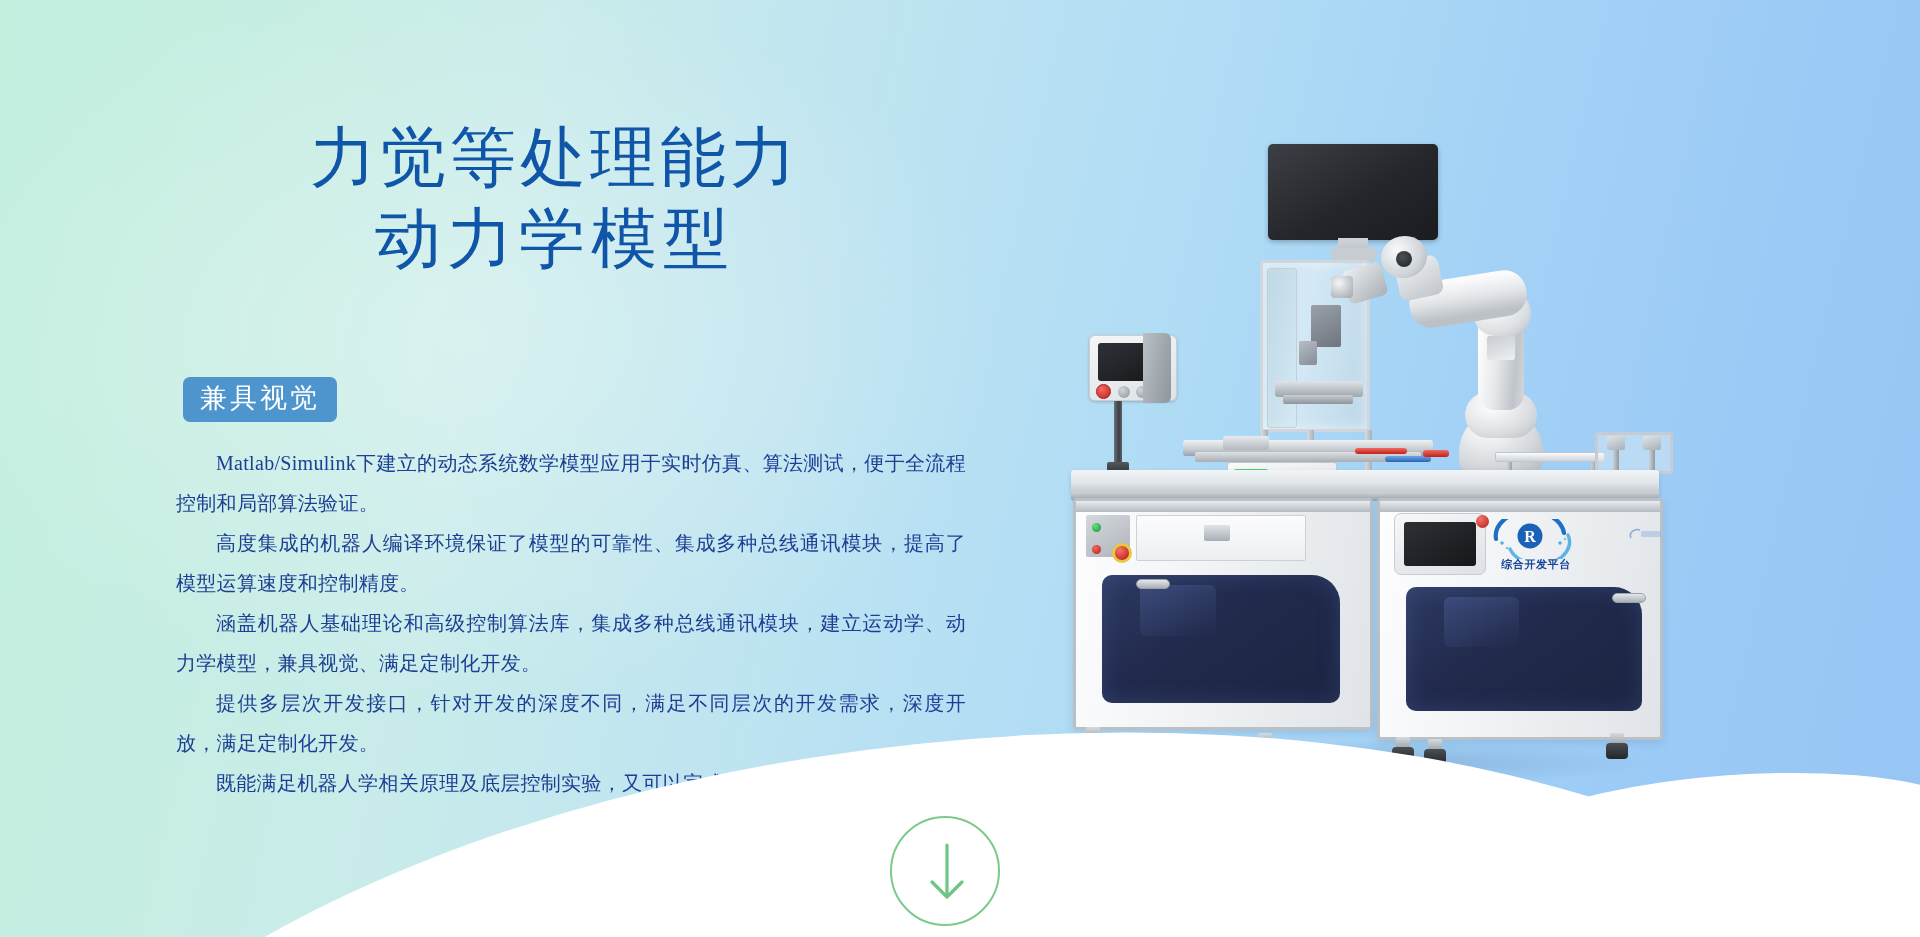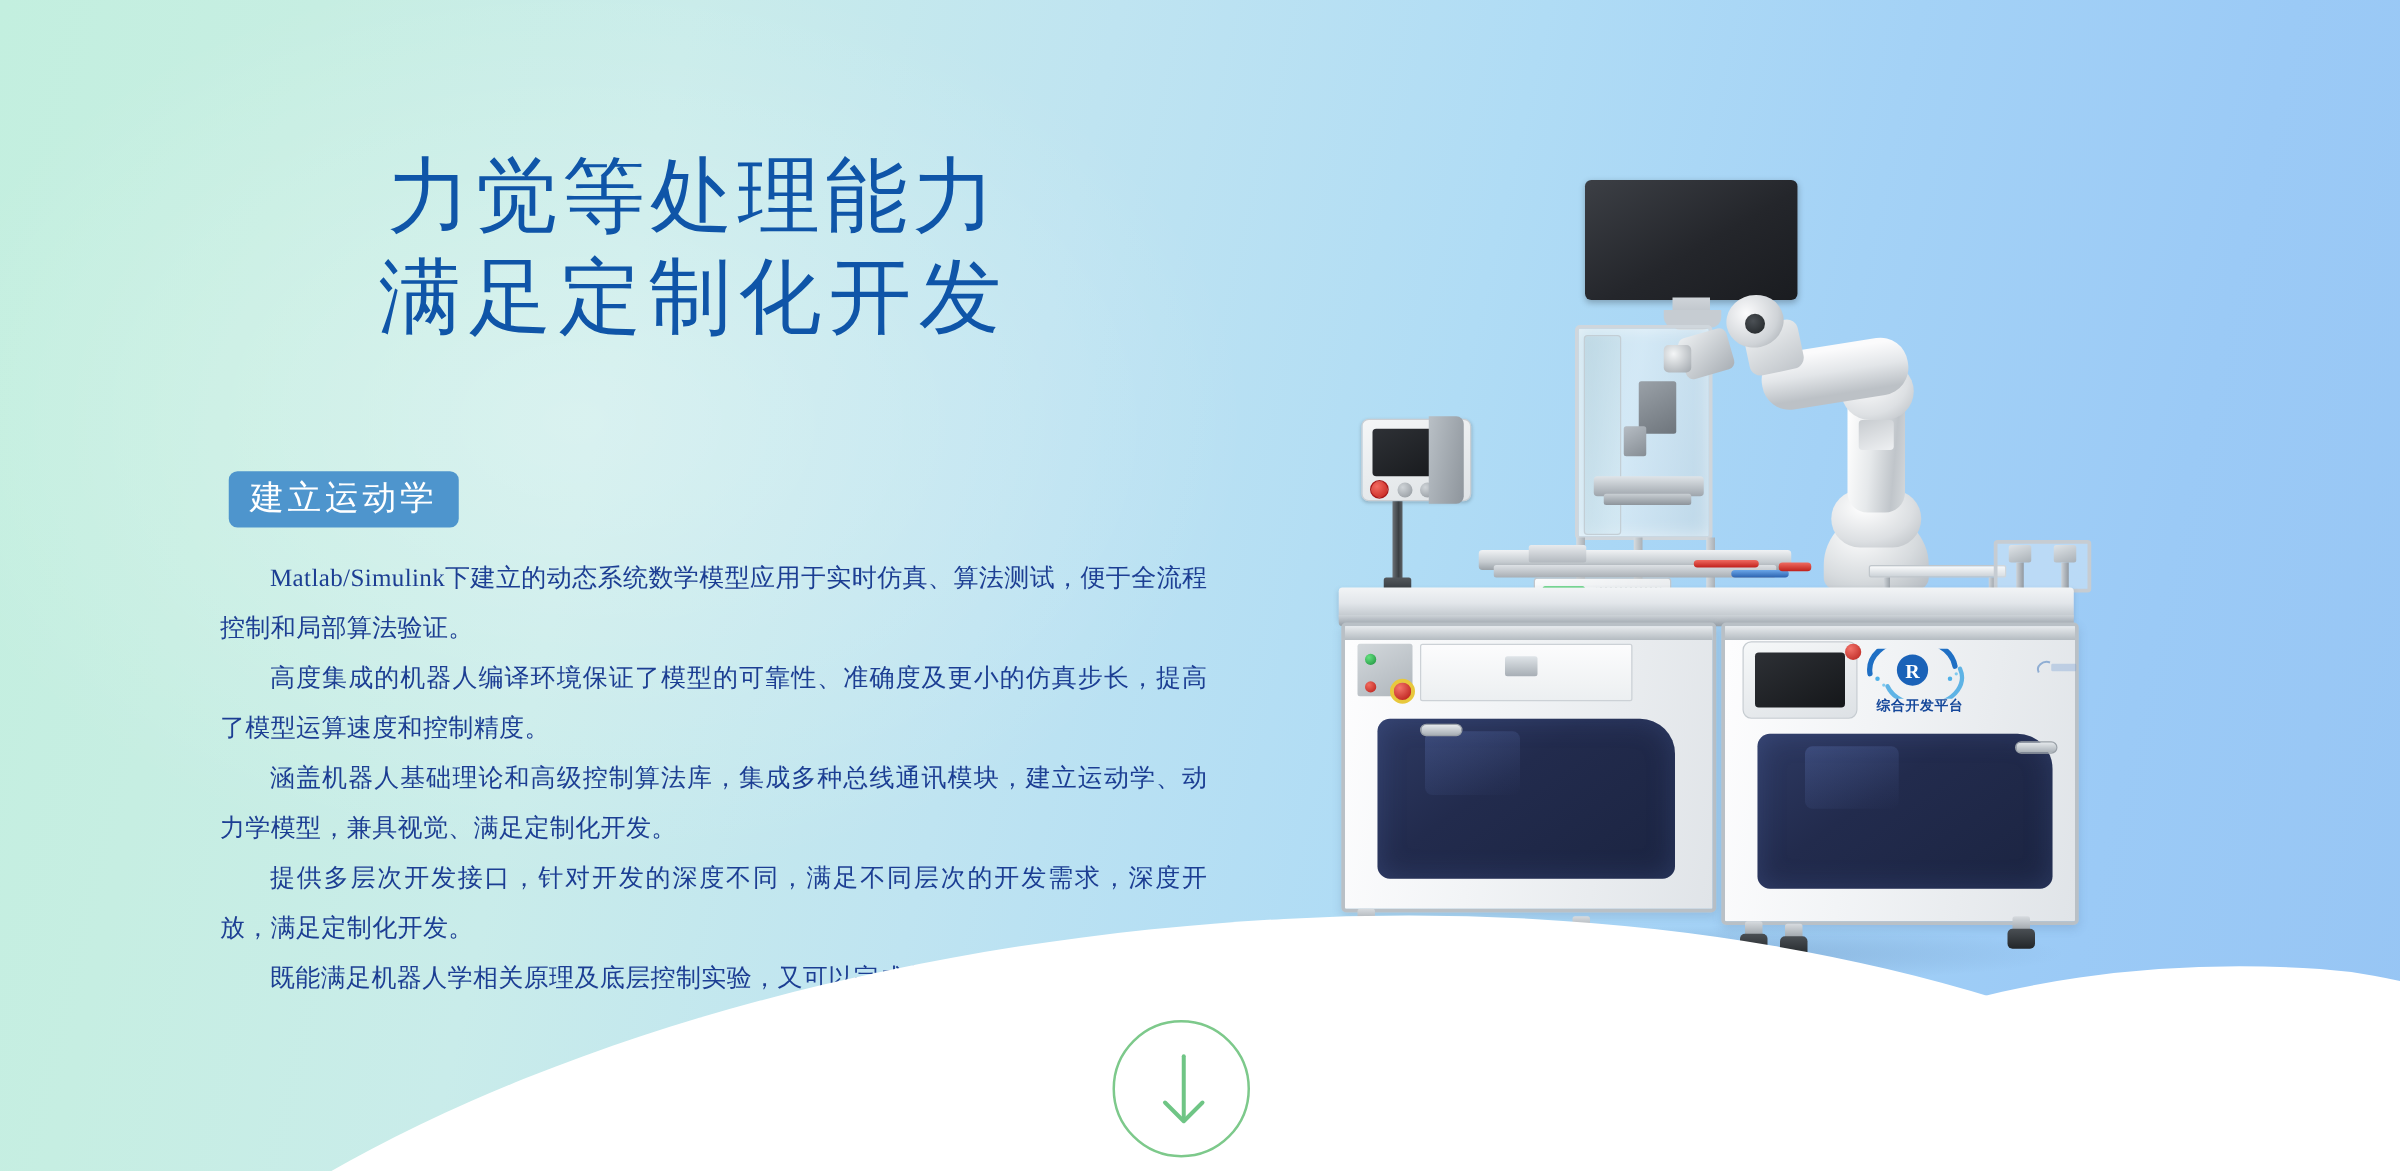--- a/index.html
+++ b/index.html
@@ -272,28 +272,28 @@
 
 <div id="banner">
 
   <div class="bg-gradient"></div>
   <div class="bg-sheen"></div>
 
   <div class="text-col">
 
     <div class="title-block">
       <div class="title-line l1">力觉等处理能力</div>
-      <div class="title-line l2">满足定制化开发</div>
-    </div>
-
-    <div class="badge">建立运动学</div>
+      <div class="title-line l2">动力学模型</div>
+    </div>
+
+    <div class="badge">兼具视觉</div>
 
     <div class="paragraphs">
       <p class="para">Matlab/Simulink下建立的动态系统数学模型应用于实时仿真、算法测试，便于全流程控制和局部算法验证。</p>
-      <p class="para">高度集成的机器人编译环境保证了模型的可靠性、准确度及更小的仿真步长，提高了模型运算速度和控制精度。</p>
+      <p class="para">高度集成的机器人编译环境保证了模型的可靠性、集成多种总线通讯模块，提高了模型运算速度和控制精度。</p>
       <p class="para">涵盖机器人基础理论和高级控制算法库，集成多种总线通讯模块，建立运动学、动力学模型，兼具视觉、满足定制化开发。</p>
       <p class="para">提供多层次开发接口，针对开发的深度不同，满足不同层次的开发需求，深度开放，满足定制化开发。</p>
       <p class="para">既能满足机器人学相关原理及底层控制实验，又可以完成典型的应用实训场景。</p>
     </div>
   </div>
 
   <div class="machine">
 
     <div class="shadow-ell"></div>
 

